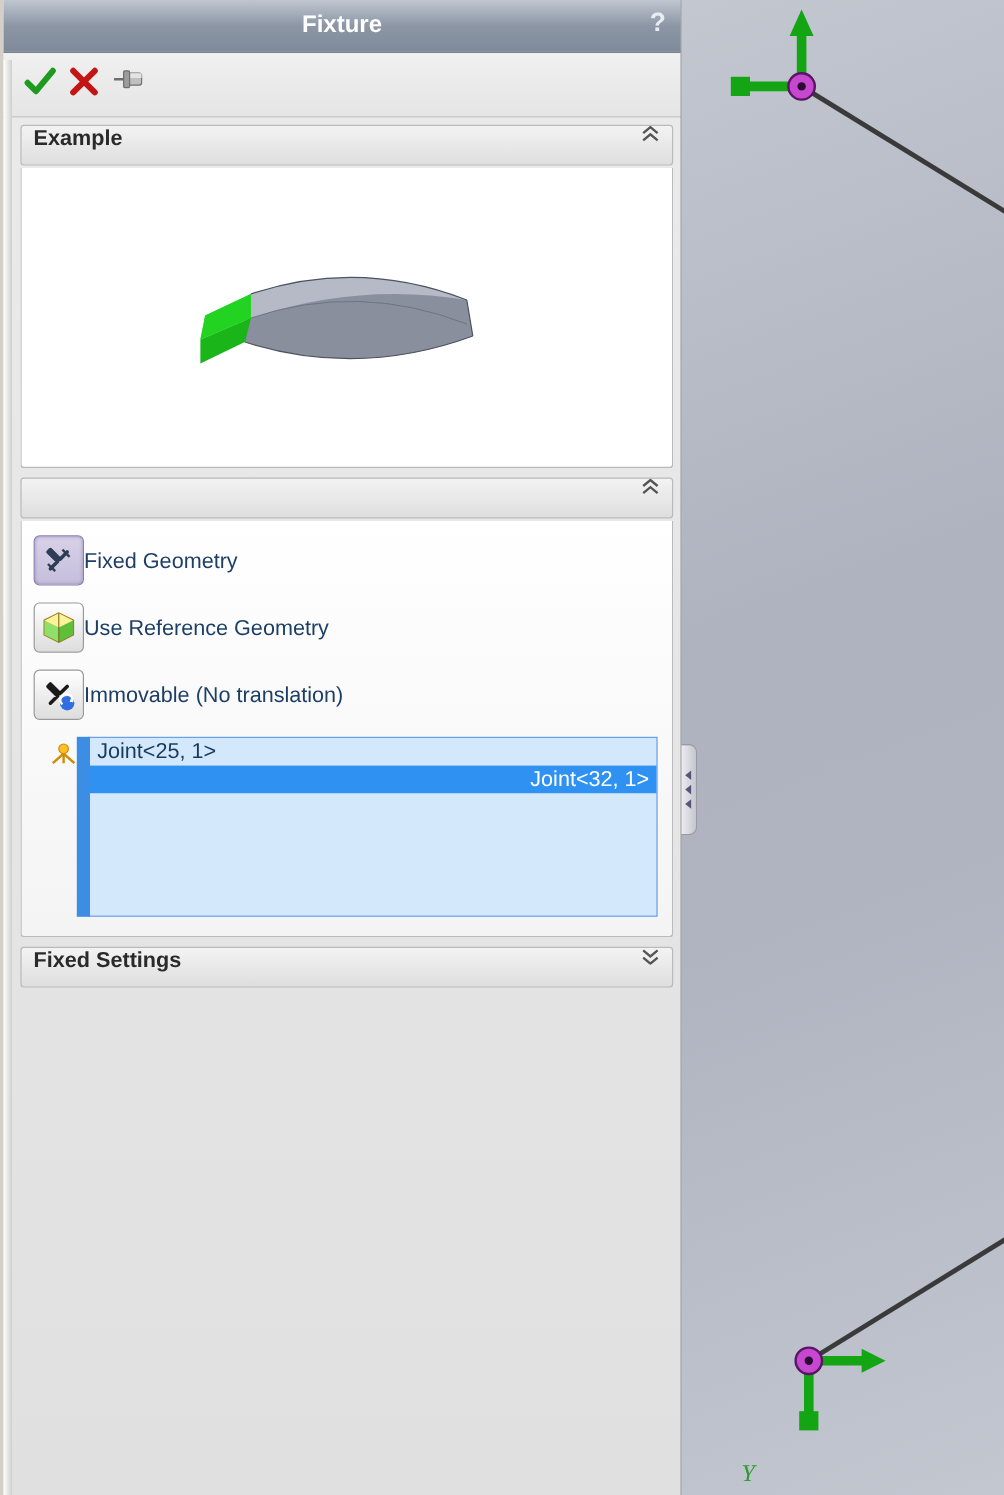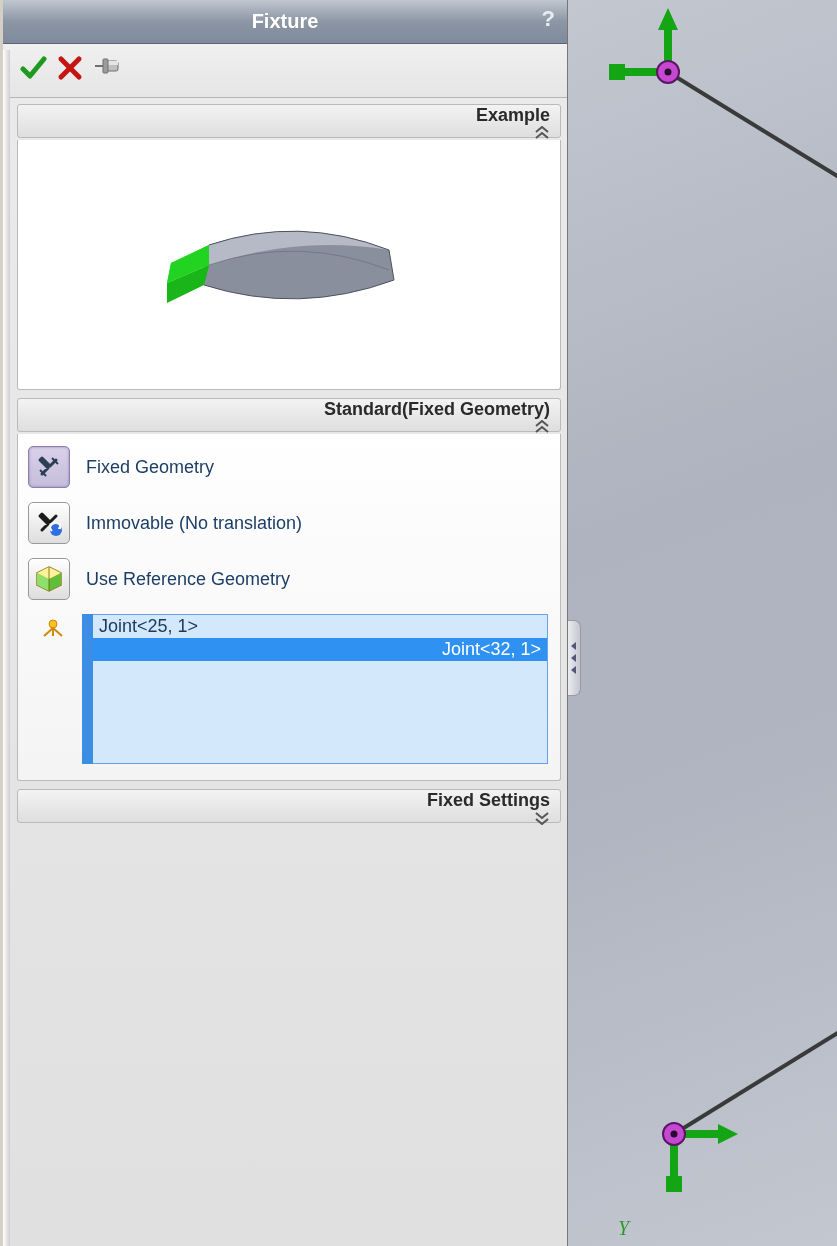--- a/index.html
+++ b/index.html
@@ -73,27 +73,26 @@
     flex-direction: column;
     gap: 2px;
     background: linear-gradient(to bottom,#eaeaea,#e0e0e0);
   }
   .section-header {
     height: 34px;
     background: linear-gradient(to bottom,#f3f3f3 0%,#dedede 100%);
     border: 1px solid #bababa;
     border-radius: 3px;
     display: flex;
-    align-items: flex-end;
+    align-items: flex-start;
     padding: 0 10px;
     font-weight: bold;
     color: #2a2a2a;
     font-size: 18px;
     cursor: pointer;
-    flex-direction: column;
   }
   .section-header .chevrons {
     margin-left: auto;
     color: #555;
     font-size: 14px;
     letter-spacing: -3px;
     display: flex;
     flex-direction: column;
     line-height: 6px;
   }
@@ -113,21 +112,20 @@
   .standard-body {
     padding: 12px 8px 16px 8px;
     display: flex;
     flex-direction: column;
     gap: 14px;
     background: linear-gradient(to bottom,#ffffff,#f4f4f4);
   }
   .opt-row {
     display: flex;
     align-items: center;
-    gap: 16px;
     padding-left: 2px;
   }
   .opt-btn {
     width: 42px;
     height: 42px;
     border: 1px solid #999;
     border-radius: 5px;
     background: linear-gradient(to bottom,#ffffff,#dddddd);
     display: flex;
     align-items: center;
@@ -138,21 +136,20 @@
     background: linear-gradient(to bottom,#d9d1e9,#c5bedb);
     border: 1px solid #8a7fb0;
     box-shadow: inset 0 0 3px rgba(60,40,120,.4);
   }
   .opt-label {
     color: #1d3f66;
     font-size: 18px;
   }
   .sel-row {
     display: flex;
-    gap: 18px;
     padding-left: 6px;
   }
   .sel-box {
     flex: 1;
     height: 150px;
     border: 1px solid #6aa0e8;
     background: #d4e8fb;
     position: relative;
     margin-right: 4px;
   }
@@ -266,65 +263,64 @@
           <polygon points="22,78 60,60 60,80 18,98" fill="#22d322"></polygon>
 
           <path d="M 60 60 Q 150 30 240 65" fill="none" stroke="#4d5260" stroke-width="1"></path>
           <path d="M 55 100 Q 150 130 245 95" fill="none" stroke="#4d5260" stroke-width="1"></path>
           <path d="M 60 80 Q 150 50 240 85" fill="none" stroke="#5a5f6e" stroke-width="0.8" opacity="0.6"></path>
           <line x1="240" y1="65" x2="245" y2="95" stroke="#4d5260"></line>
         </svg>
       </div>
 
       <div class="section-header">
-        <span>Standard(Fixed Geometry)</span>
         <span class="chevrons">
           <svg width="16" height="14" viewBox="0 0 16 14">
               <polyline points="2,6 8,1 14,6" fill="none" stroke="#555" stroke-width="2"></polyline>
               <polyline points="2,12 8,7 14,12" fill="none" stroke="#555" stroke-width="2"></polyline>
             </svg>
         </span>
       </div>
       <div class="section-body standard-body">
 
         <div class="opt-row">
           <span class="opt-btn selected">
             <svg width="30" height="30" viewBox="0 0 30 30">
               <path d="M6 8 L8 6 M6 8 L14 16 M8 6 L16 14 M16 14 L22 8 M14 16 L8 22" stroke="#2d3d56" stroke-width="3" fill="none" stroke-linecap="round"></path>
               <line x1="18" y1="6" x2="24" y2="12" stroke="#2d3d56" stroke-width="2"></line>
               <line x1="6" y1="18" x2="12" y2="24" stroke="#2d3d56" stroke-width="2"></line>
             </svg>
           </span>
           <span class="opt-label">Fixed Geometry</span>
+        </div>
+
+        <div class="opt-row">
+          <span class="opt-btn">
+            <svg width="32" height="32" viewBox="0 0 32 32">
+              <polygon points="16,4 28,10 28,22 16,28 4,22 4,10" fill="#f1d94a" stroke="#9a7a12" stroke-width="1.5"></polygon>
+              <polygon points="16,4 28,10 16,16 4,10" fill="#fff29a"></polygon>
+              <polygon points="16,16 28,10 28,22 16,28" fill="#5fbf3a"></polygon>
+              <polygon points="4,10 16,16 16,28 4,22" fill="#8fe06a"></polygon>
+              <line x1="16" y1="4" x2="16" y2="28" stroke="#6a5a10" stroke-width="0.8"></line>
+            </svg>
+          </span>
+          <span class="opt-label">Use Reference Geometry</span>
         </div>
 
         <div class="opt-row">
           <span class="opt-btn">
             <svg width="30" height="30" viewBox="0 0 30 30">
               <path d="M6 8 L8 6 M6 8 L14 16 M8 6 L16 14 M16 14 L22 8 M14 16 L8 22" stroke="#1b1b1b" stroke-width="3" fill="none" stroke-linecap="round"></path>
               <circle cx="22" cy="22" r="6" fill="#2f6fe0"></circle>
               <path d="M19 19 L25 25 M25 19 L19 25" stroke="#fff" stroke-width="0"></path>
               <path d="M18 23 A5 5 0 1 1 26 21" fill="none" stroke="#fff" stroke-width="2"></path>
               <polyline points="25,18 27,21 24,21" fill="#fff"></polyline>
             </svg>
           </span>
           <span class="opt-label">Immovable (No translation)</span>
-        </div>
-
-        <div class="opt-row">
-          <span class="opt-btn">
-            <svg width="32" height="32" viewBox="0 0 32 32">
-              <polygon points="16,4 28,10 28,22 16,28 4,22 4,10" fill="#f1d94a" stroke="#9a7a12" stroke-width="1.5"></polygon>
-              <polygon points="16,4 28,10 16,16 4,10" fill="#fff29a"></polygon>
-              <polygon points="16,16 28,10 28,22 16,28" fill="#5fbf3a"></polygon>
-              <polygon points="4,10 16,16 16,28 4,22" fill="#8fe06a"></polygon>
-              <line x1="16" y1="4" x2="16" y2="28" stroke="#6a5a10" stroke-width="0.8"></line>
-            </svg>
-          </span>
-          <span class="opt-label">Use Reference Geometry</span>
         </div>
 
         <div class="sel-row">
           <span style="width:42px;display:flex;justify-content:center;padding-top:4px;">
             <svg width="28" height="24" viewBox="0 0 28 24">
               <circle cx="14" cy="6" r="4" fill="#ffbf2b" stroke="#d08a00"></circle>
               <line x1="14" y1="10" x2="14" y2="18" stroke="#d08a00" stroke-width="2"></line>
               <line x1="14" y1="10" x2="5" y2="18" stroke="#d08a00" stroke-width="2"></line>
               <line x1="14" y1="10" x2="23" y2="18" stroke="#d08a00" stroke-width="2"></line>
             </svg>

